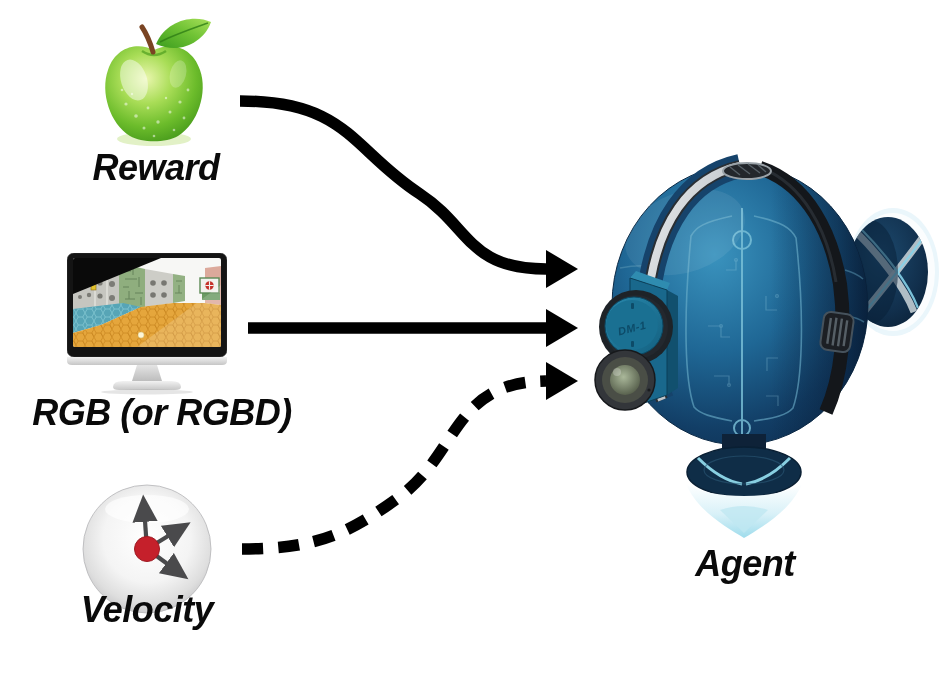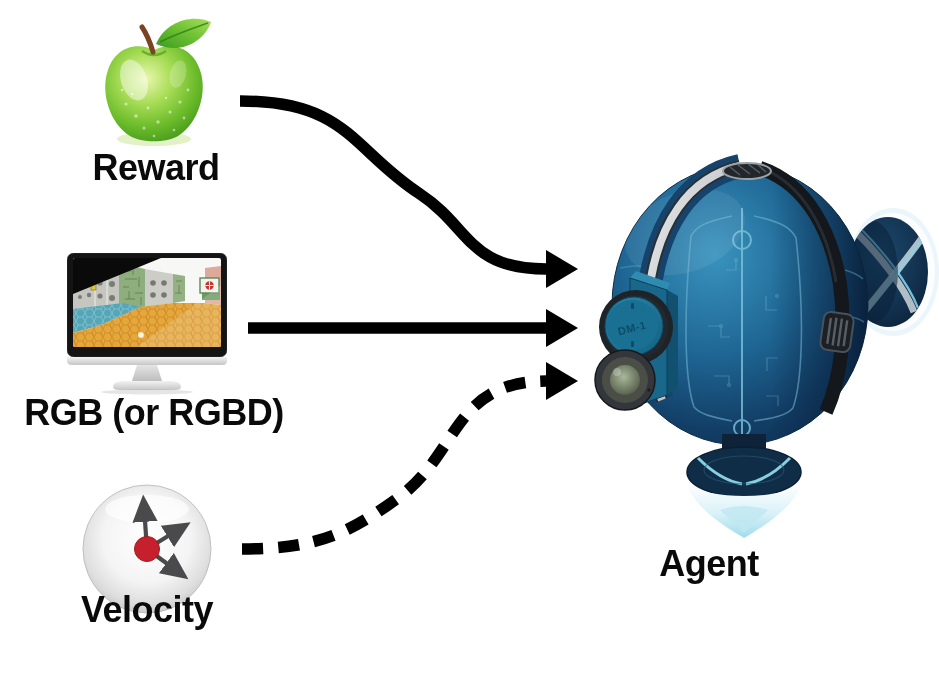--- a/index.html
+++ b/index.html
@@ -1,18 +1,19 @@
 <!DOCTYPE html>
 <html><head>
 <meta charset="utf-8">
 <style>
   html,body{margin:0;padding:0;background:#ffffff;}
   .stage{
     position:relative;width:939px;height:675px;background:#ffffff;overflow:hidden;
     font-family:"Liberation Sans",sans-serif;
+    font-style:italic;
   }
   .node-label{
     position:absolute;text-align:center;font-size:36px;font-weight:700;
     letter-spacing:-0.5px;color:#0a0a0a;white-space:nowrap;line-height:1.05;
   }
   .abs{position:absolute;}
   svg{display:block;}
 </style>
 </head>
 <body>
@@ -157,21 +158,21 @@
         <polygon points="70,94 154,32 154,94" fill="#ffffff" opacity="0.17"></polygon>
 
         <polygon points="6,5 94,5 6,41" fill="#0a0a0a"></polygon>
       </g>
 
       <path d="M0,104 L160,104 L160,108 Q160,112 155,112 L5,112 Q0,112 0,108 Z" fill="url(#chinG)"></path>
       <polygon points="70,112 90,112 95,128 65,128" fill="url(#neckG)"></polygon>
       <path d="M46,134 Q46,128 56,128 L104,128 Q114,128 114,134 Q114,137 108,137 L52,137 Q46,137 46,134 Z" fill="url(#chinG)"></path>
       <ellipse cx="80" cy="139" rx="46" ry="2.5" fill="#000000" opacity="0.10"></ellipse>
     </svg>
-    <div class="node-label" style="left:8px;top:394px;width:292px">RGB (or RGBD)</div>
+    <div class="node-label" style="left:16px;top:394px;width:292px">RGB (or RGBD)</div>
   </div>
 
   <div class="abs" style="left:0;top:0">
     <svg class="abs" style="left:80px;top:481px" width="135" height="135" viewBox="0 0 135 135">
       <defs>
         <radialGradient id="ballG" cx="50%" cy="42%" r="62%">
           <stop offset="0%" stop-color="#ffffff"></stop>
           <stop offset="55%" stop-color="#f4f4f4"></stop>
           <stop offset="82%" stop-color="#dedede"></stop>
           <stop offset="100%" stop-color="#c2c2c4"></stop>
@@ -333,16 +334,16 @@
           <rect x="41" y="191" width="3" height="6" rx="1"></rect>
         </g>
         <text x="42" y="182" text-anchor="middle" transform="rotate(-14 42 178)" font-family="Liberation Sans, sans-serif" font-size="11" font-weight="bold" letter-spacing="0.5" fill="#0d4b68">DM-1</text>
         <circle cx="35" cy="230" r="30" fill="#33363a" stroke="#17191c" stroke-width="1.5"></circle>
         <circle cx="35" cy="230" r="23" fill="#4a4e46"></circle>
         <circle cx="35" cy="230" r="15" fill="url(#lensG)"></circle>
         <circle cx="27" cy="222" r="4" fill="#ffffff" opacity="0.25"></circle>
         <circle cx="59" cy="240" r="1.6" fill="#191b1e"></circle>
       </g>
     </svg>
-    <div class="node-label" style="left:619px;top:545px;width:180px">Agent</div>
+    <div class="node-label" style="left:655px;top:545px;width:180px">Agent</div>
   </div>
 
 </div>
 
 </body></html>

